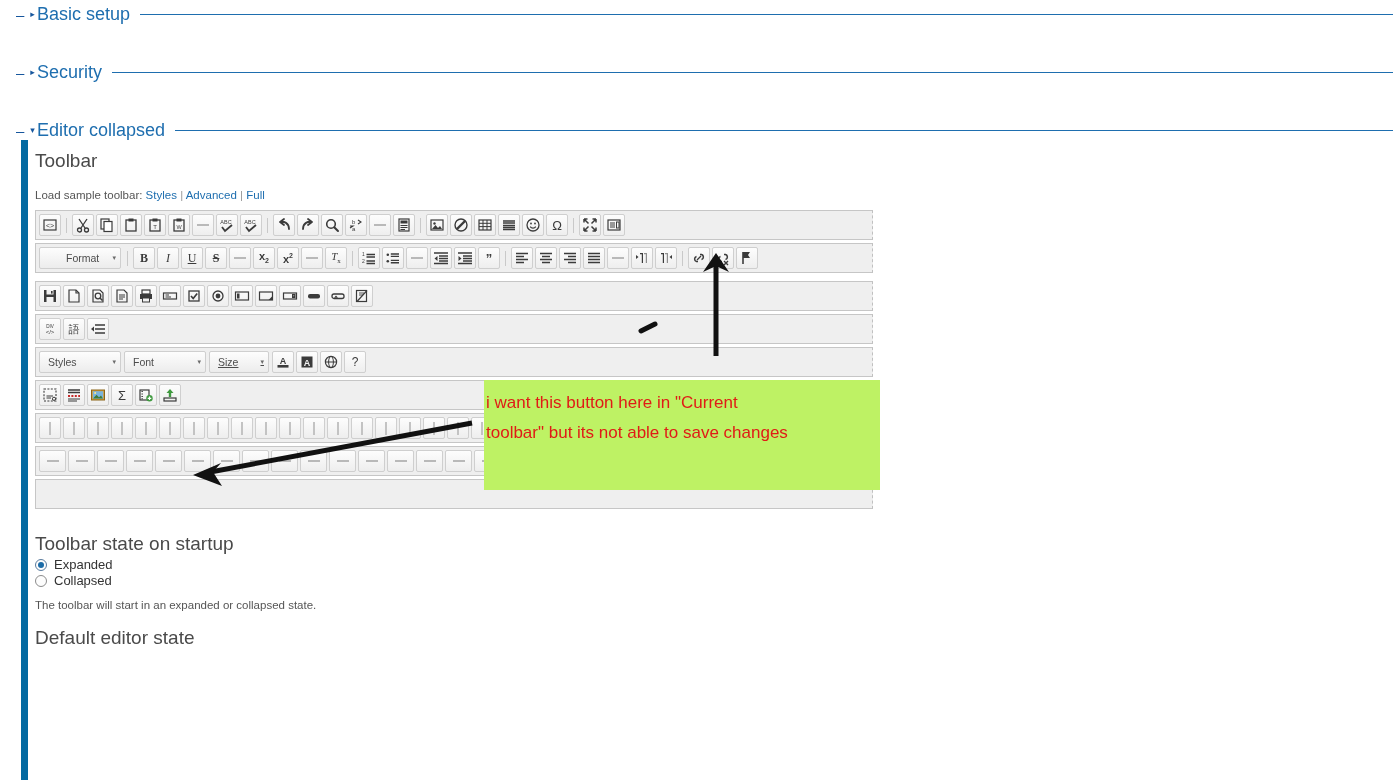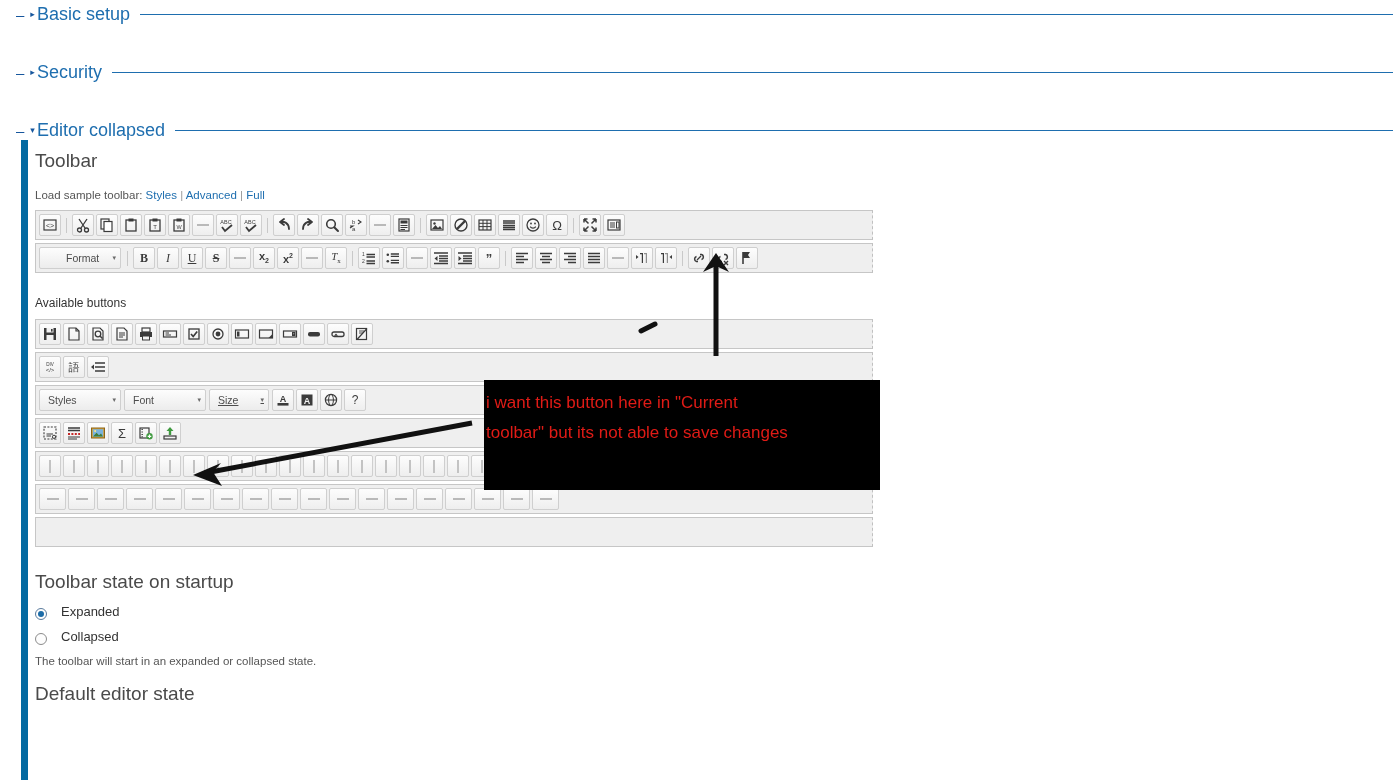--- a/index.html
+++ b/index.html
@@ -154,45 +154,43 @@
 
   
   .h2-plain {
     font-size: 19px;
     font-weight: 400;
     color: #4a4a4a;
     line-height: 26px;
     margin: 22px 0 0 0;
   }
   .radio-line {
-    display: flex; align-items: flex-end;
+    display: flex; align-items: center;
     font-size: 13px; color: #333;
-    margin-top: 9px;
     line-height: 16px;
-    gap: 7px;
   }
   .radio {
     width: 12px; height: 12px; border-radius: 50%;
     border: 1px solid #8c8c8c;
     background: #fdfdfd;
     margin-right: 7px;
     display: flex; align-items: center; justify-content: center;
     box-sizing: border-box;
     flex: 0 0 auto;
   }
   .radio.on { border-color: #5b7c9e; }
   .radio.on i { width: 6px; height: 6px; border-radius: 50%; background: #1c6ca8; display:block; }
   .help-text { font-size: 11.5px; color: #555; margin-top: 9px; line-height: 15px; }
 
   
   .anno-box {
     position: absolute;
     left: 484px; top: 380px;
     width: 396px; height: 110px;
-    background: #000000;
+    background: #bef264;
     color: #e01b16;
     font-size: 17px;
     line-height: 30px;
     padding: 8px 0 0 2px;
     box-sizing: border-box;
     overflow: hidden;
   }
   .anno-box div { white-space: nowrap; }
   .anno-svg { position: absolute; left: 0; top: 0; pointer-events: none; }
 </style>
@@ -512,21 +510,20 @@
         </span>
         <span class="tb-btn">
           <svg width="16" height="16" viewBox="0 0 16 16">
             <path d="M4 2 H11 L9 5 L11 8 L4 8 Z" fill="#3b3b3b"></path>
             <path d="M4 2 V14" stroke="#3b3b3b" stroke-width="1.6"></path>
           </svg>
         </span>
       </div>
     </div>
 
-  <div class="field-label" style="margin-top:22px;">Available buttons</div>
   <div class="tb-box" id="available-buttons-box">
       <div class="tb-row">
         <span class="tb-btn">
           <svg width="16" height="16" viewBox="0 0 16 16">
             <rect x="2" y="2" width="12" height="12" fill="#3b3b3b"></rect>
             <rect x="4.5" y="2" width="7" height="4.5" fill="#f2f2f2"></rect>
             <rect x="4.5" y="9" width="7" height="5" fill="#f2f2f2"></rect>
             <rect x="9" y="3" width="1.6" height="2.6" fill="#3b3b3b"></rect>
           </svg>
         </span>

